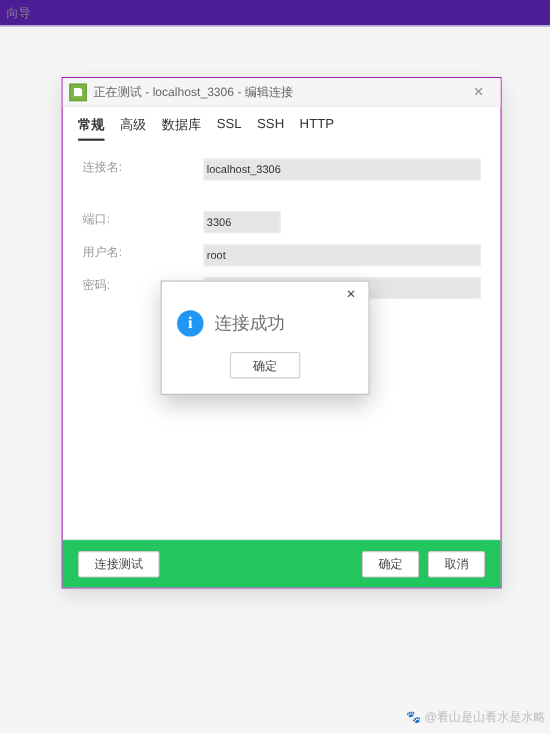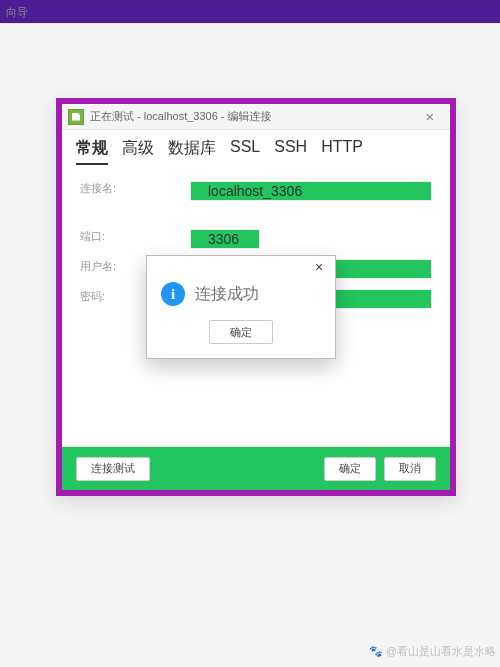--- a/index.html
+++ b/index.html
@@ -11,56 +11,56 @@
       position: relative; overflow: hidden;
     }
     .top-strip {
       height: 24px; background: #4c1d95;
       border-bottom: 1px solid #e5e5e5;
       padding-left: 6px; line-height: 24px;
       color: #888; font-size: 11px;
     }
     .window {
       position: absolute; left: 56px; top: 70px;
-      width: 400px; height: 398px;
-      background: #fff; border: 6px solid #a21caf;
+      width: 400px; height: 465px;
+      background: #fff; border: 1px solid #a21caf;
       box-shadow: 0 6px 18px rgba(0,0,0,.12);
-      display: flex; flex-direction: column; margin-top: 28px;
+      display: flex; flex-direction: column;
     }
     .titlebar {
       height: 26px; background: #f5f5f5;
       border-bottom: 1px solid #e5e5e5;
       display: flex; align-items: center; padding: 0 6px;
     }
     .app-icon {
       width: 16px; height: 16px; margin-right: 6px;
       background: #7cb342; border: 1px solid #689f38;
       position: relative; flex-shrink: 0;
     }
     .app-icon::after {
       content: ""; position: absolute; inset: 3px;
       background: #fff;
       clip-path: polygon(0 0, 70% 0, 100% 30%, 100% 100%, 0 100%);
     }
     .titlebar-text { flex: 1; color: #666; font-size: 11px; }
     .close-x { width: 28px; text-align: center; color: #888; font-size: 15px; cursor: pointer; }
     .tabs {
       display: flex; gap: 14px; padding: 8px 14px 6px;
-      font-size: 16px; color: #333;
+      font-size: 12px; color: #333;
     }
     .tab { cursor: pointer; padding-bottom: 4px; }
     .tab.active { font-weight: 700; border-bottom: 2px solid #333; }
     .form { padding: 10px 18px; flex: 1; }
     .row { display: flex; align-items: flex-start; margin-bottom: 10px; }
     .row.gap { margin-bottom: 28px; }
     .lbl { width: 110px; color: #9a9a9a; font-size: 11px; }
     .fld {
-      flex: 1; height: 20px; background: #22c55e;
-      border: 1px solid #eee; padding: 2px 17px;
-      font-size: 14px; color: #333;
+      flex: 1; height: 20px; background: #e5e5e5;
+      border: 1px solid #eee; padding: 2px 2px;
+      font-size: 10px; color: #333;
     }
     .fld.narrow { width: 70px; flex: 0 0 70px; }
     .footer {
       height: 44px; border-top: 1px solid #e5e5e5;
       background: #22c55e;
       display: flex; align-items: center; padding: 0 14px;
     }
     .btn {
       height: 24px; padding: 0 14px;
       border: 1px solid #ccc; background: #fff;

